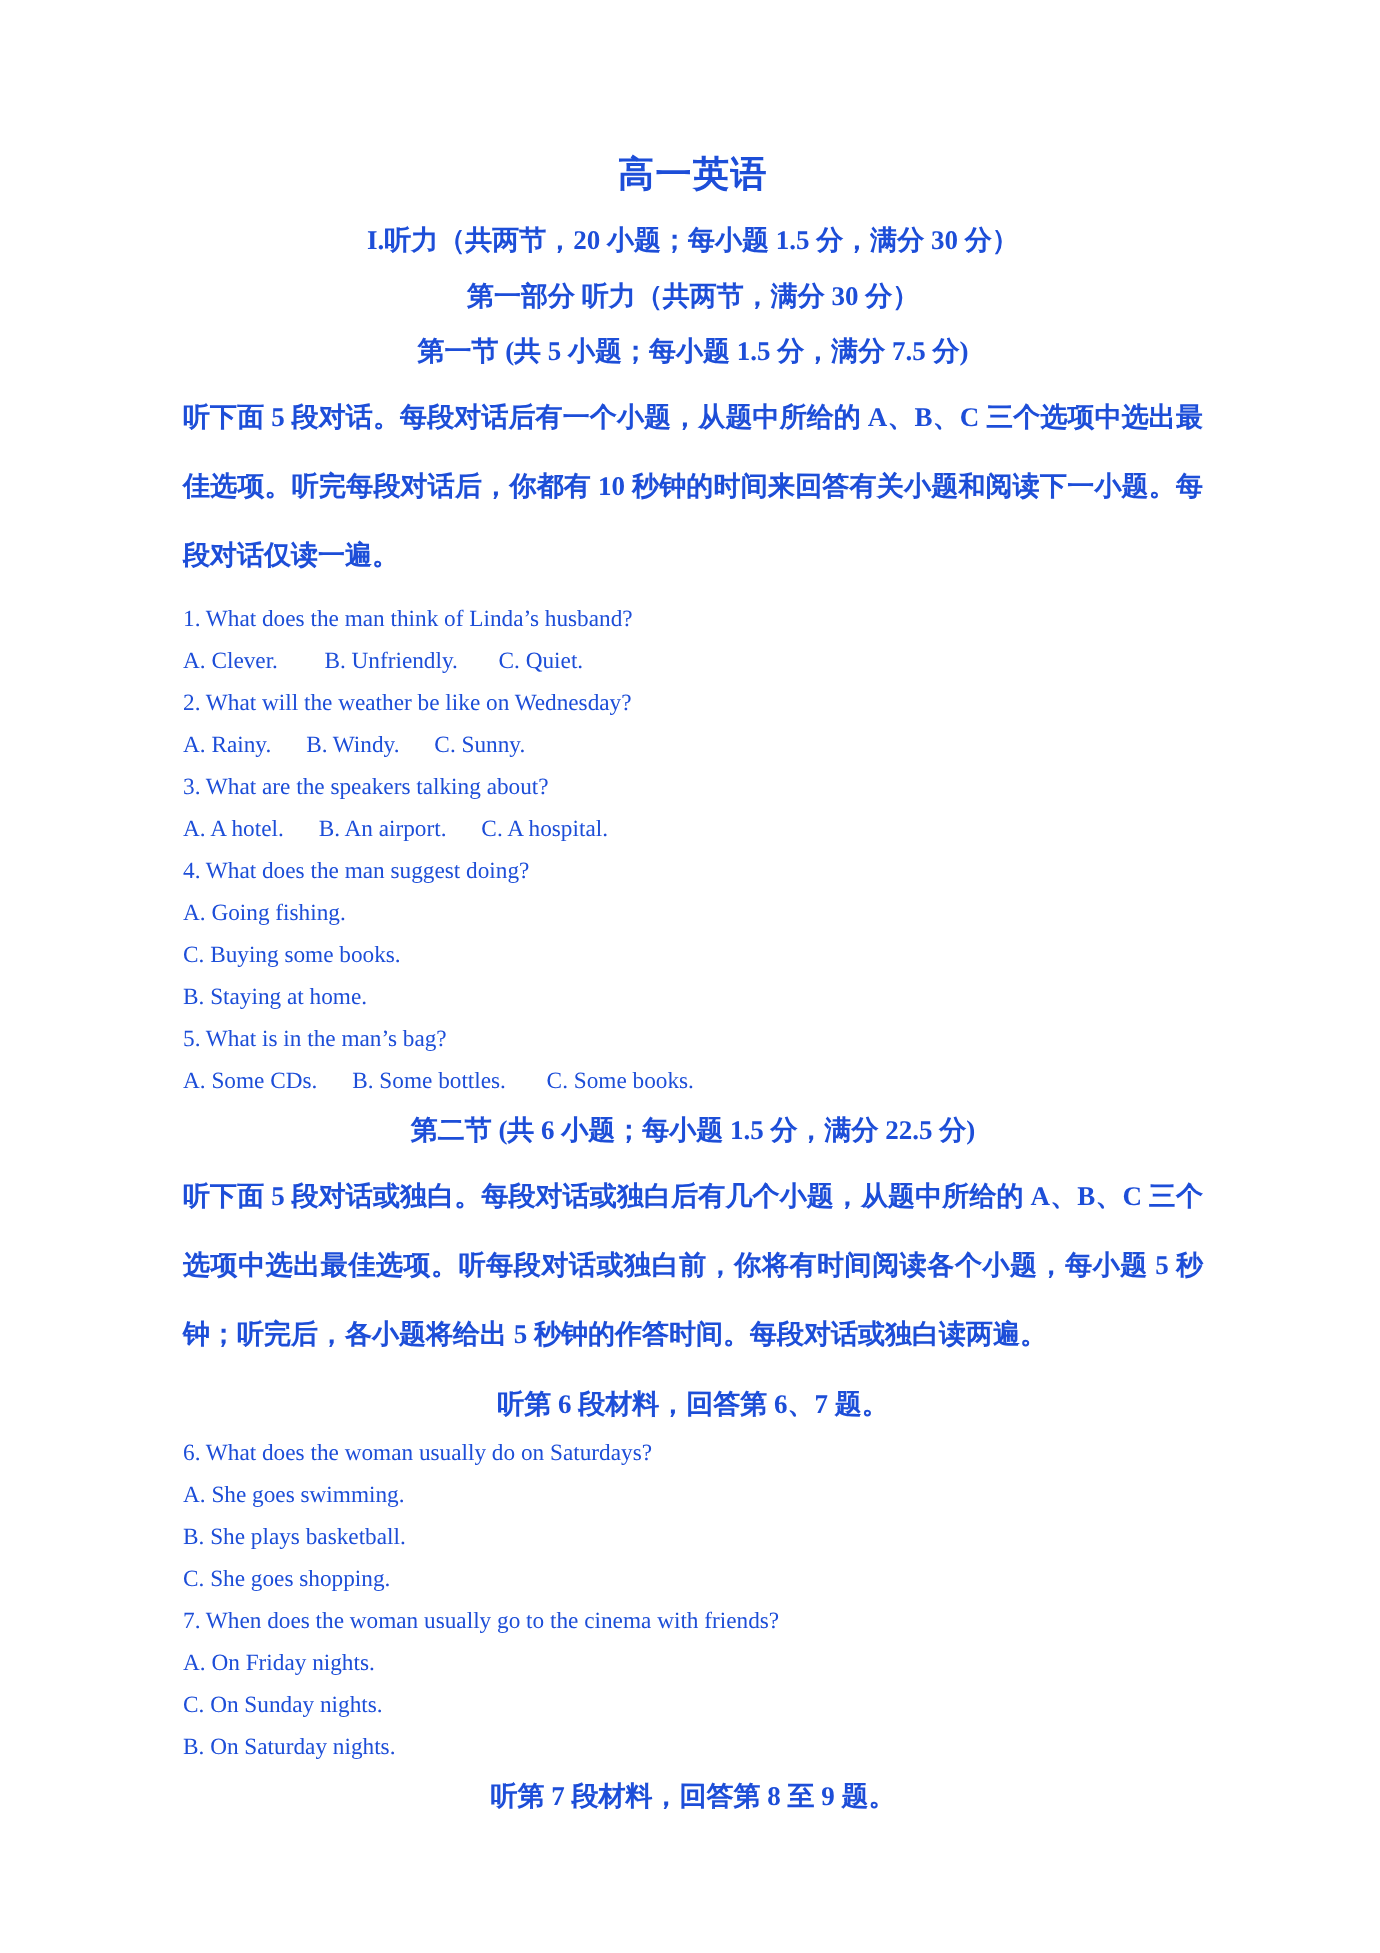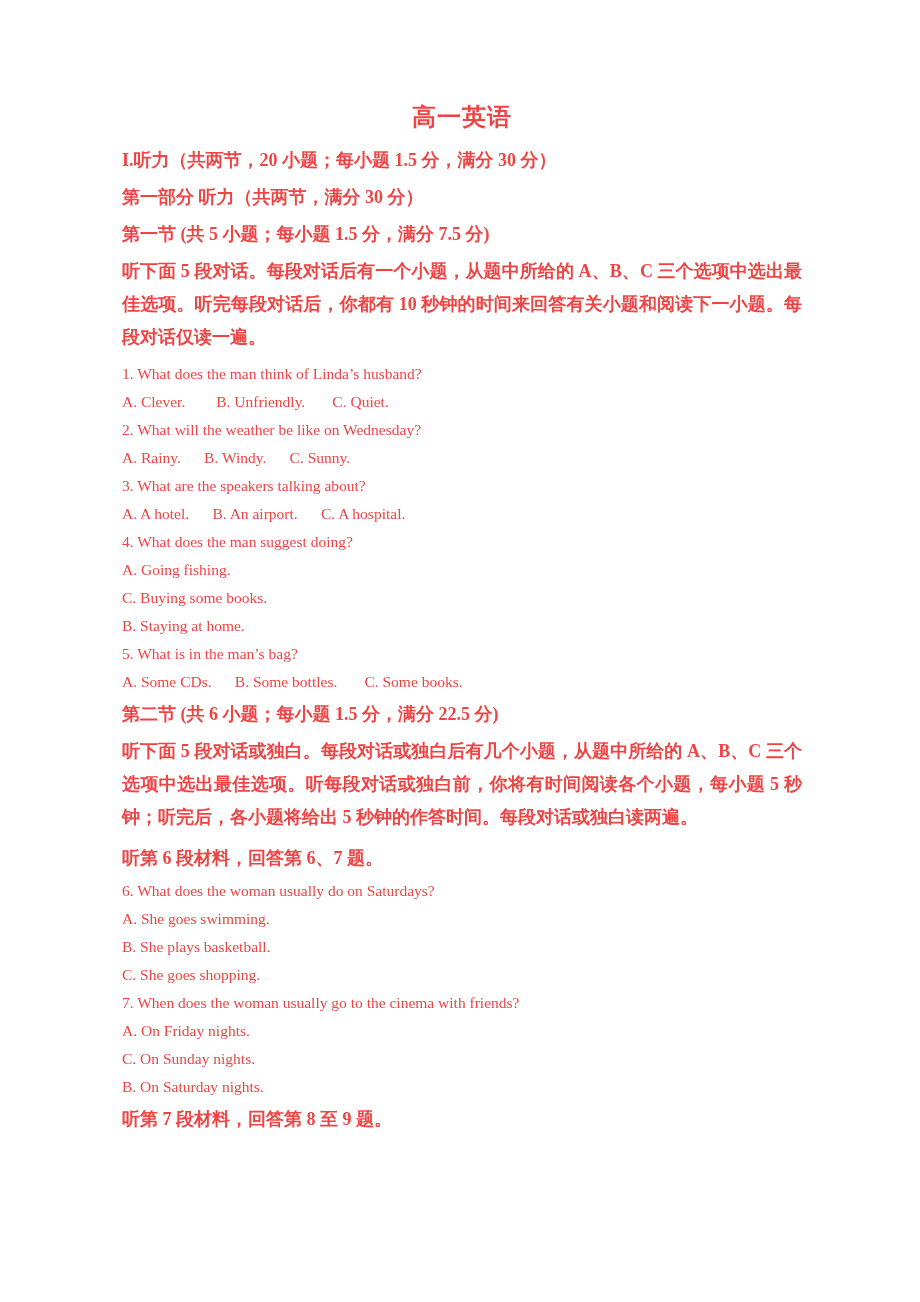--- a/index.html
+++ b/index.html
@@ -8,42 +8,43 @@
     background: #ffffff;
   }
   .page {
     position: relative;
     width: 920px;
     height: 1302px;
     margin: 0 auto;
     background: #ffffff;
     box-sizing: border-box;
     padding: 100px 118px 0 122px;
-    color: #ef4444;
+    color: #1d4ed8;
     font-family: "Liberation Serif", "DejaVu Serif", serif;
     overflow: hidden;
   }
   .title {
     text-align: center;
     font-size: 24px;
     font-weight: bold;
     line-height: 34px;
     margin-bottom: 8px;
     letter-spacing: 1px;
   }
   .h-bold {
     font-size: 18px;
     font-weight: bold;
     line-height: 37px;
     white-space: pre-wrap;
+    text-align: center;
   }
   .para-bold {
     font-size: 18px;
     font-weight: bold;
-    line-height: 33px;
+    line-height: 46px;
     text-align: justify;
     margin: 2px 0 6px 0;
     white-space: pre-wrap;
   }
   .q {
     font-size: 15.5px;
     font-weight: normal;
     line-height: 28px;
     white-space: pre-wrap;
   }

